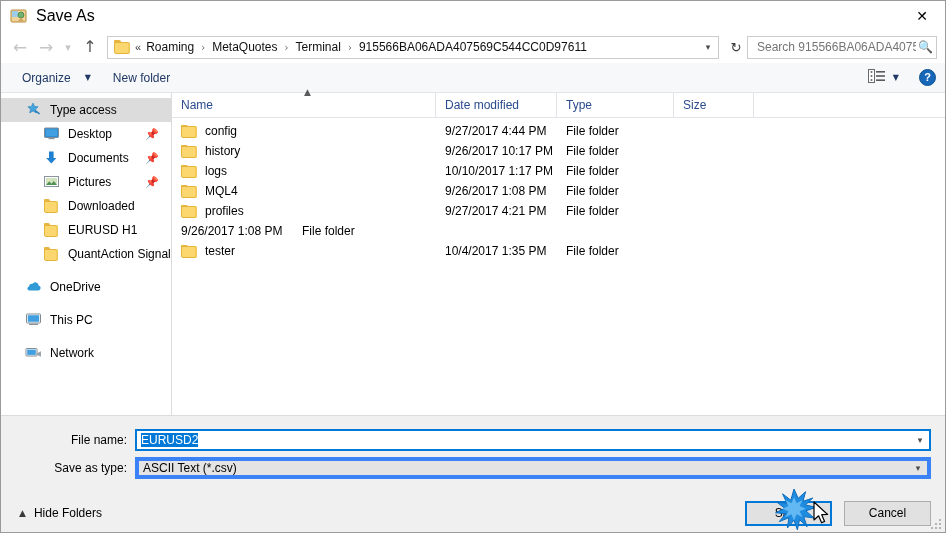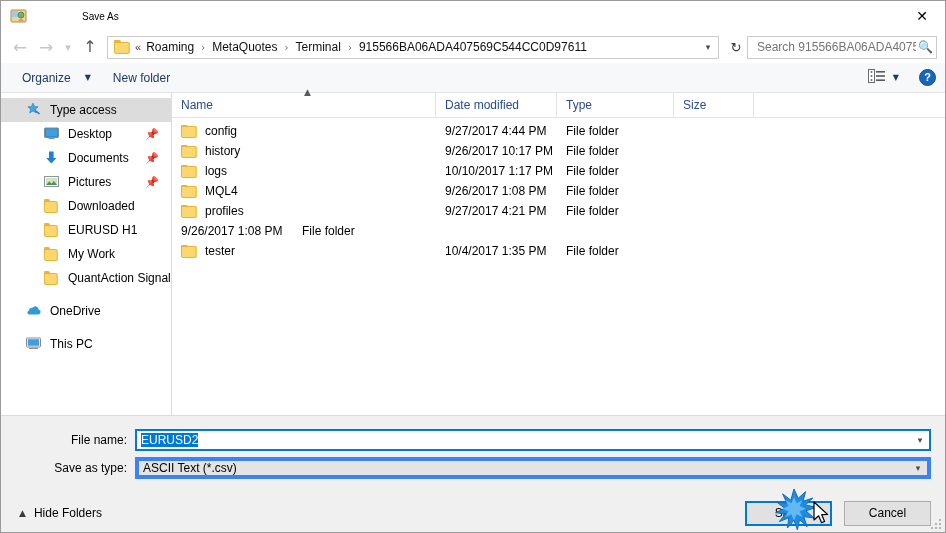--- a/index.html
+++ b/index.html
@@ -25,23 +25,22 @@
   
   .titlebar {
     height: 30px; min-height: 30px;
     background: #ffffff;
     display: flex; align-items: center;
     padding-left: 9px;
     position: relative;
   }
   .title-icon { width: 18px; height: 18px; position: relative; margin-right: 8px; flex: none; }
   .title-text {
-    font-size: 10px; color: #000;
+    font-size: 16px; color: #000;
     font-family: "Liberation Sans", sans-serif;
-    margin-left: 46px;
   }
   .close-btn {
     position: absolute; right: 0; top: 0;
     width: 46px; height: 30px;
     display: flex; align-items: center; justify-content: center;
     cursor: default;
   }
   .close-x { font-size: 14px; color: #000; line-height: 1; font-family: "DejaVu Sans", sans-serif; }
 
   
@@ -449,39 +448,29 @@
         <span class="side-ico">
           <span class="fi" style="top:1px;bottom:1px;left:1px;right:3px;">
               <span class="tab"></span>
               <span class="body2"></span>
               <span class="shade"></span>
             </span>
         </span>
         <span class="side-label">EURUSD H1</span>
       </div>
 
+
       <div class="side-item child">
         <span class="side-ico">
           <span class="fi" style="top:1px;bottom:1px;left:1px;right:3px;">
               <span class="tab"></span>
               <span class="body2"></span>
               <span class="shade"></span>
             </span>
         </span>
-        <span class="side-label">My Work</span>
-      </div>
-
-      <div class="side-item child">
-        <span class="side-ico">
-          <span class="fi" style="top:1px;bottom:1px;left:1px;right:3px;">
-              <span class="tab"></span>
-              <span class="body2"></span>
-              <span class="shade"></span>
-            </span>
-        </span>
         <span class="side-label">QuantAction Signal</span>
       </div>
 
       <div class="side-gap"></div>
 
       <div class="side-item root">
         <span class="side-ico">
           <svg width="18" height="15" viewBox="0 0 18 15">
             <path d="M4 11.5 h9.4 a2.6 2.6 0 0 0 .3 -5.1 a3.4 3.4 0 0 0 -6.2 -1.6 a2.8 2.8 0 0 0 -3.5 2.6 a2.1 2.1 0 0 0 0 4.1z" fill="#2f9ad6"></path>
           </svg>
@@ -497,20 +486,30 @@
             <rect x="1.5" y="2" width="14" height="9" rx="0.8" fill="#ffffff" stroke="#7f8a93" stroke-width="1"></rect>
             <rect x="2.8" y="3.2" width="11.4" height="6.6" fill="#3f9fe0"></rect>
             <rect x="4" y="11.6" width="9" height="1.4" fill="#8a949c"></rect>
           </svg>
         </span>
         <span class="side-label">This PC</span>
       </div>
 
       <div class="side-gap"></div>
 
+      <div class="side-item root">
+        <span class="side-ico">
+          <svg width="18" height="15" viewBox="0 0 18 15">
+            <rect x="1" y="3.5" width="11" height="7.5" rx="0.7" fill="#ffffff" stroke="#7f8a93" stroke-width="1"></rect>
+            <rect x="2.2" y="4.6" width="8.6" height="5.3" fill="#3f9fe0"></rect>
+            <path d="M11.5 8.5 l4.5 -2.2 v5.5 l-4.5 -2z" fill="#9aa4ac"></path>
+          </svg>
+        </span>
+        <span class="side-label">Network</span>
+      </div>
     </div>
 
     <div class="filepane">
       <div class="colhead">
         <div class="col name">
           <span>Name</span>
           <span class="sortmark">▲</span>
         </div>
         <div class="col date">
           <span>Date modified</span>

